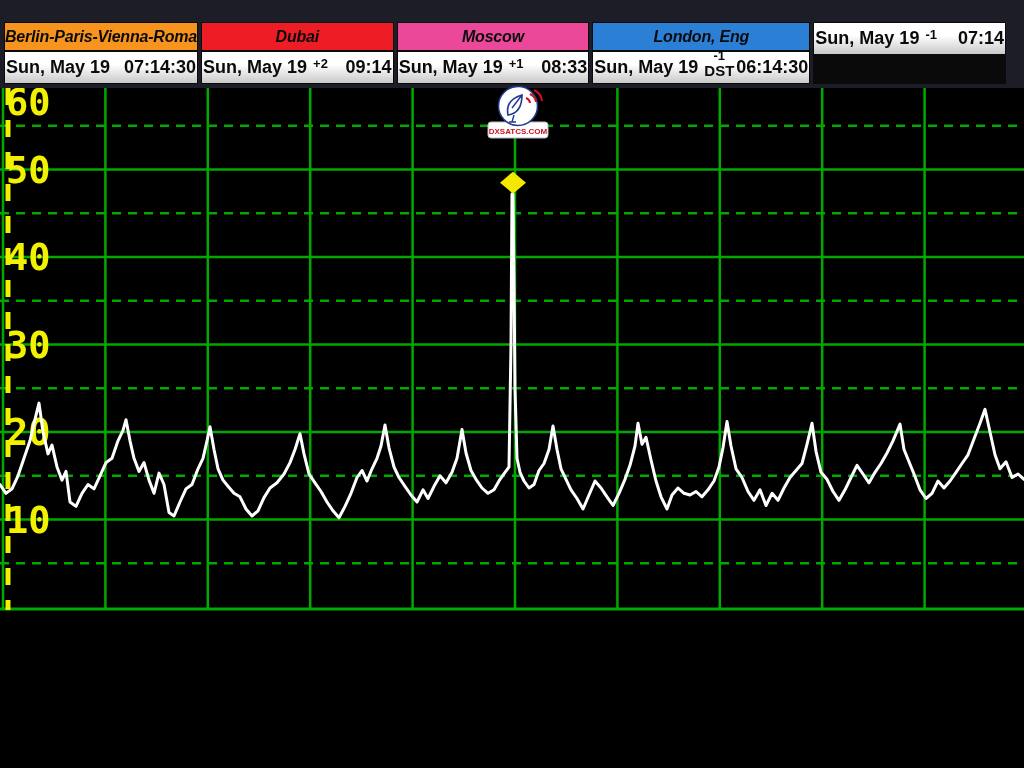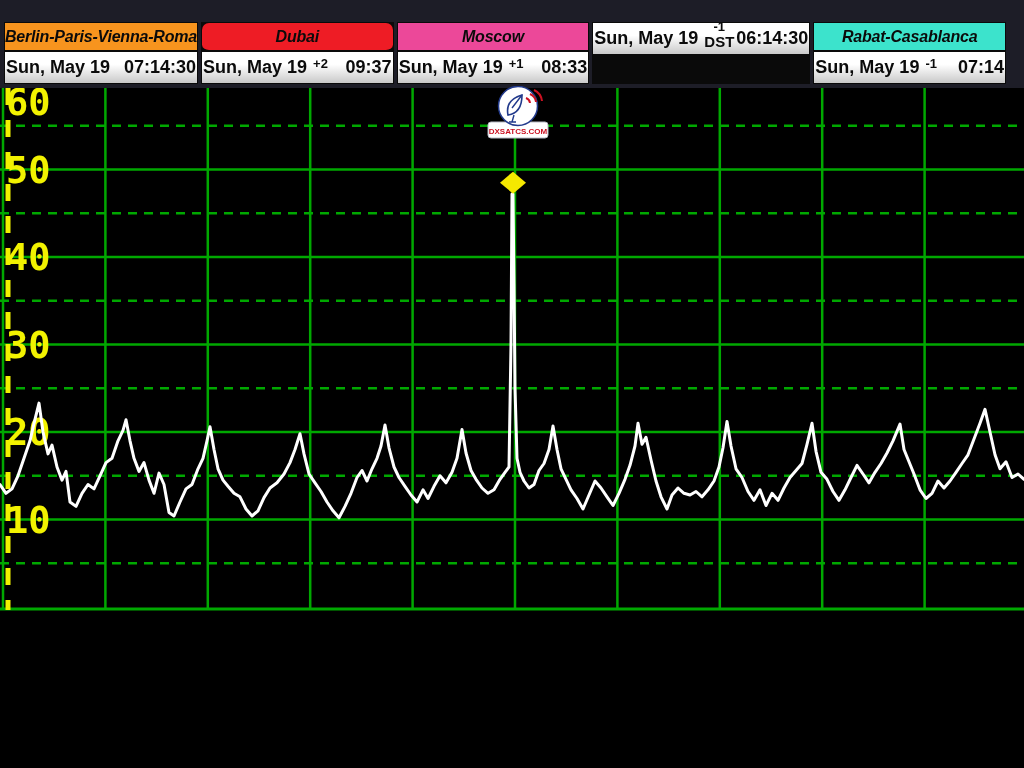--- a/index.html
+++ b/index.html
@@ -42,54 +42,54 @@
 
     <div class="clock-cell">
       <div class="city-header" style="background: rgb(247, 148, 30);">Berlin-Paris-Vienna-Roma</div>
       <div class="time-row">
         <span class="date">Sun, May 19</span>
         <span class="time">07:14:30</span>
       </div>
     </div>
 
     <div class="clock-cell">
-      <div class="city-header" style="background: rgb(238, 28, 37); border-radius: 7px;">Dubai</div>
+      <div class="city-header" style="background: rgb(238, 28, 37);">Dubai</div>
       <div class="time-row">
         <span class="date">Sun, May 19</span>
         <span class="tz">
             <span class="sup">+2</span>
           </span>
-        <span class="time">09:37</span>
+        <span class="time">09:14</span>
       </div>
     </div>
 
     <div class="clock-cell">
       <div class="city-header" style="background: #ec4899;">Moscow</div>
       <div class="time-row">
         <span class="date">Sun, May 19</span>
         <span class="tz">
             <span class="sup">+1</span>
           </span>
         <span class="time">08:33</span>
       </div>
     </div>
 
     <div class="clock-cell">
+      <div class="city-header" style="background: rgb(43, 127, 212);">London, Eng</div>
       <div class="time-row">
         <span class="date">Sun, May 19</span>
         <span class="tz">
           <span class="sup">-1</span>
           <span class="sub">DST</span>
         </span>
         <span class="time">06:14:30</span>
       </div>
     </div>
 
     <div class="clock-cell">
-      <div class="city-header" style="background: rgb(60, 227, 204);">Rabat-Casablanca</div>
       <div class="time-row">
         <span class="date">Sun, May 19</span>
         <span class="tz">
             <span class="sup">-1</span>
           </span>
         <span class="time">07:14</span>
       </div>
     </div>
   </div>
 

